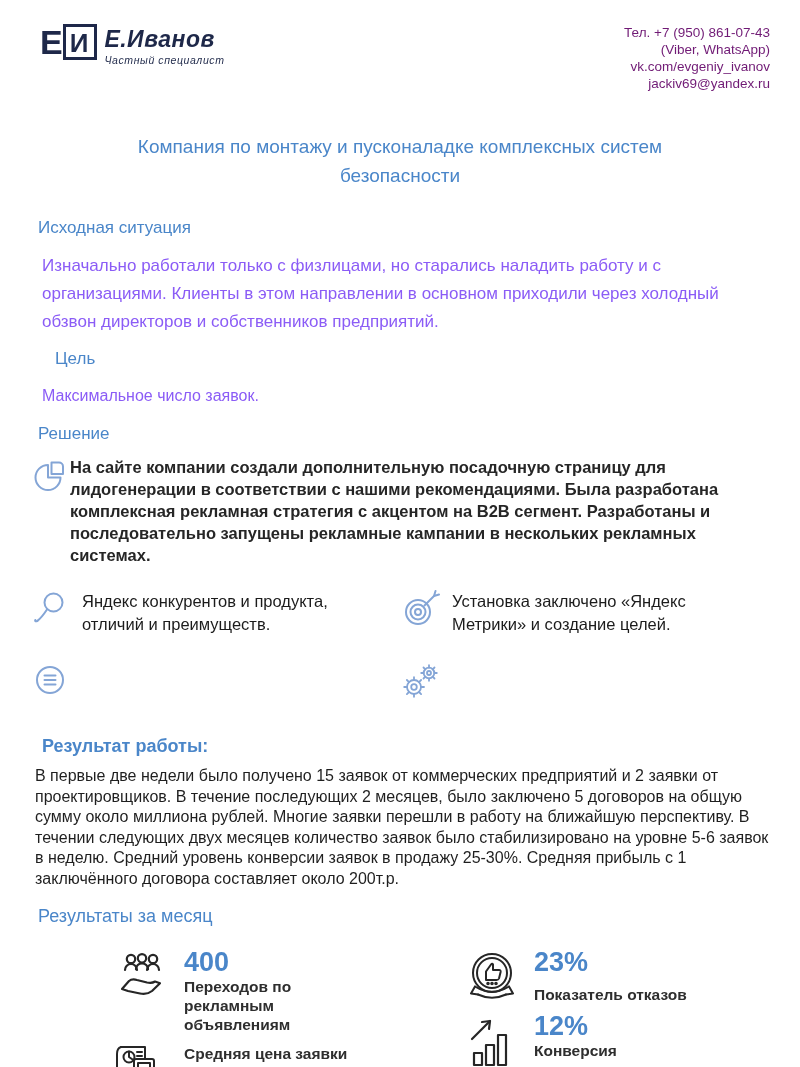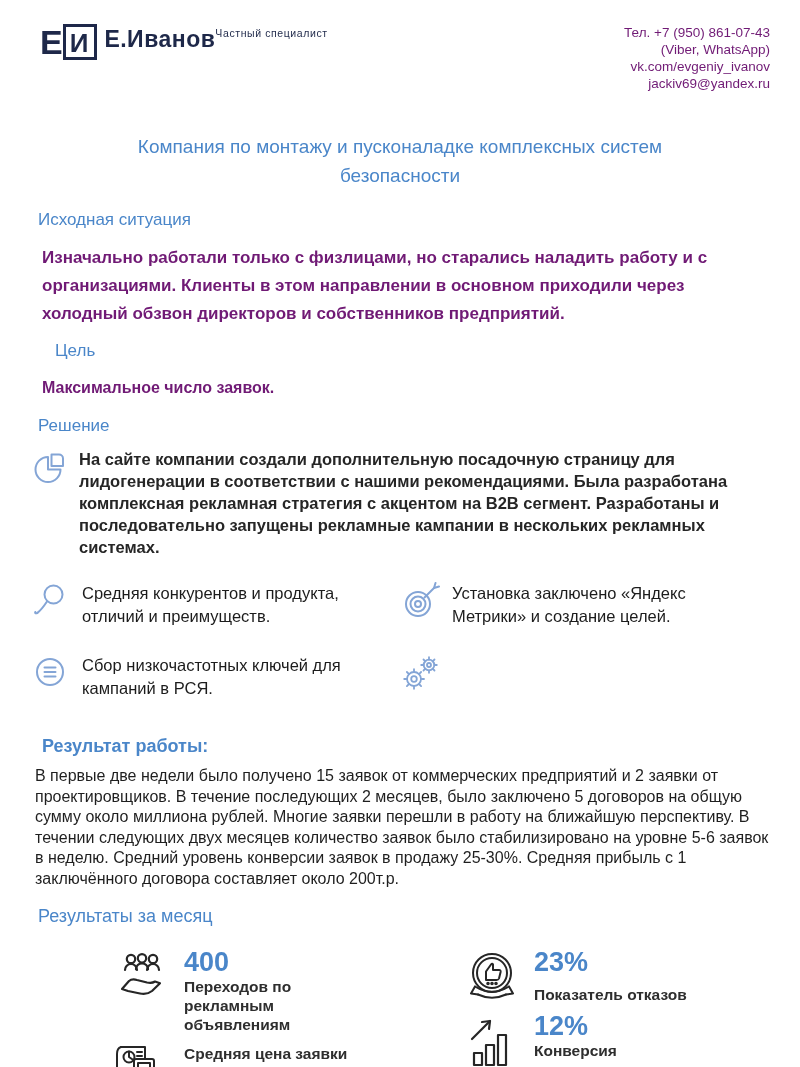--- a/index.html
+++ b/index.html
@@ -8,38 +8,38 @@
     width:800px; height:1067px; margin:0 auto; background:#ffffff;
     overflow:hidden; position:relative;
     font-family:"Liberation Sans", sans-serif; color:#2b2b2b;
   }
   
   .header { display:flex; justify-content:space-between; padding:24px 30px 0 40px; }
   .logo { display:flex; align-items:flex-start; gap:7px; color:#1e2849; }
   .logo-mark { display:flex; align-items:center; font-weight:bold; }
   .mark-e { font-size:34px; line-height:1; letter-spacing:-1px; }
   .mark-box { font-size:26px; line-height:1; border:3px solid #1e2849; padding:3px 4px 1px 4px; margin-left:1px; letter-spacing:2px; }
-  .logo-text { display:flex; flex-direction:row; margin-top:2px; }
+  .logo-text { display:flex; flex-direction:column; margin-top:2px;font-style:italic; }
   .logo-name { font-size:23px; font-weight:bold; letter-spacing:0.5px; }
   .logo-tagline { font-size:10.5px; letter-spacing:0.6px; margin-top:1px; }
   .contacts { text-align:right; font-size:13.5px; line-height:17px; color:#701a75; }
   
   .main { padding:0 30px; }
   .page-title {
     margin:40px auto 0; width:640px; text-align:center;
     color:#4a86c9; font-size:19px; line-height:29px;
   }
   .sec-head { color:#4a86c9; font-size:17px; font-weight:400; }
-  .h-initial { margin:20px 0 0 8px; }
-  .p-strong { font-weight:bold; font-size:17px; line-height:28px; color:#701a75; }
+  .h-initial { margin:28px 0 0 8px; }
+  .p-strong { font-weight:normal; font-size:17px; line-height:28px; color:#8b5cf6; }
   .p-initial { margin:14px 0 0 12px; width:708px; }
   .h-goal { margin:13px 0 0 25px; }
   .p-goal { margin:13px 0 0 12px; font-size:16px; }
   .h-solution { margin:14px 0 0 8px; }
-  .solution-row { display:flex; margin-top:12px; gap:9px; }
+  .solution-row { display:flex; margin-top:12px; }
   .solution-row .ic { flex:0 0 40px; }
   .solution-text { width:712px; font-weight:bold; font-size:16.5px; line-height:22px; color:#262626; }
   
   .steps { display:grid; grid-template-columns:1fr 1fr; column-gap:0; row-gap:26px; margin-top:24px; }
   .step { display:flex; gap:12px; align-items:flex-start; }
   .step .ic { flex:0 0 40px; margin-top:-2px; }
   .step-label { font-size:16.5px; line-height:23px; color:#1c1c1c; max-width:300px; }
   
   .h-result { margin:36px 0 0 12px; font-size:18px;font-weight:bold; }
   .p-result { margin:9px 0 0 5px; width:738px; font-size:16px; line-height:20.5px; font-weight:400; color:#1f1f1f; }
@@ -103,42 +103,41 @@
 
     <div class="steps">
       <div class="step">
         <span class="ic">
           <svg width="40" height="40" viewBox="0 0 40 40" fill="none" stroke="#84a5d6" stroke-width="2" stroke-linecap="round">
             <circle cx="23.5" cy="14.5" r="9"></circle>
             <path d="M17 21.5 C14 26 10.5 30.5 7.5 32.8"></path>
             <path d="M7.5 32.8 c-1.6 1 -2.8 0.4 -2.2 -0.8"></path>
           </svg>
         </span>
-        <span class="step-label">Средняя конкурентов и продукта, отличий и преимуществ.</span>
+        <span class="step-label">Яндекс конкурентов и продукта, отличий и преимуществ.</span>
       </div>
       <div class="step">
         <span class="ic">
           <svg width="40" height="40" viewBox="0 0 40 40" fill="none" stroke="#84a5d6" stroke-width="2" stroke-linecap="round">
             <circle cx="18" cy="24" r="12"></circle>
             <circle cx="18" cy="24" r="7.5"></circle>
             <circle cx="18" cy="24" r="3"></circle>
             <path d="M24.5 17.5 L34 8"></path>
             <path d="M34 8 l1.5 -5 M34 8 l5 -1.5"></path>
           </svg>
         </span>
         <span class="step-label">Установка заключено «Яндекс Метрики» и создание целей.</span>
       </div>
       <div class="step">
         <span class="ic">
           <svg width="40" height="40" viewBox="0 0 40 40" fill="none" stroke="#84a5d6" stroke-width="2" stroke-linecap="round">
             <circle cx="20" cy="20" r="13"></circle>
             <path d="M14.5 15.5 H25.5 M14.5 20 H25.5 M14.5 24.5 H25.5"></path>
           </svg>
         </span>
-        <span class="step-label">Сбор низкочастотных ключей для кампаний в РСЯ.</span>
       </div>
       <div class="step">
         <span class="ic">
           <svg width="40" height="40" viewBox="0 0 40 40" fill="none" stroke="#84a5d6" stroke-width="1.8" stroke-linecap="round">
             <circle cx="14" cy="27" r="7"></circle>
             <circle cx="14" cy="27" r="2.8"></circle>
             <path d="M21 27 L24 27 M19 32 L21.1 34.1 M14 34 L14 36.8 M9 32 L6.9 34.1 M7 27 L4.2 27 M9 22.1 L6.9 20 M14 20 L14 17.2 M19 22.1 L21.1 20"></path>
             <circle cx="29" cy="13" r="5.3"></circle>
             <circle cx="29" cy="13" r="2"></circle>
             <path d="M34.3 13 L36.8 13 M32.7 16.7 L34.5 18.5 M29 18.3 L29 20.8 M25.3 16.7 L23.5 18.5 M23.7 13 L21.2 13 M25.3 9.3 L23.5 7.5 M29 7.7 L29 5.2 M32.7 9.3 L34.5 7.5"></path>

